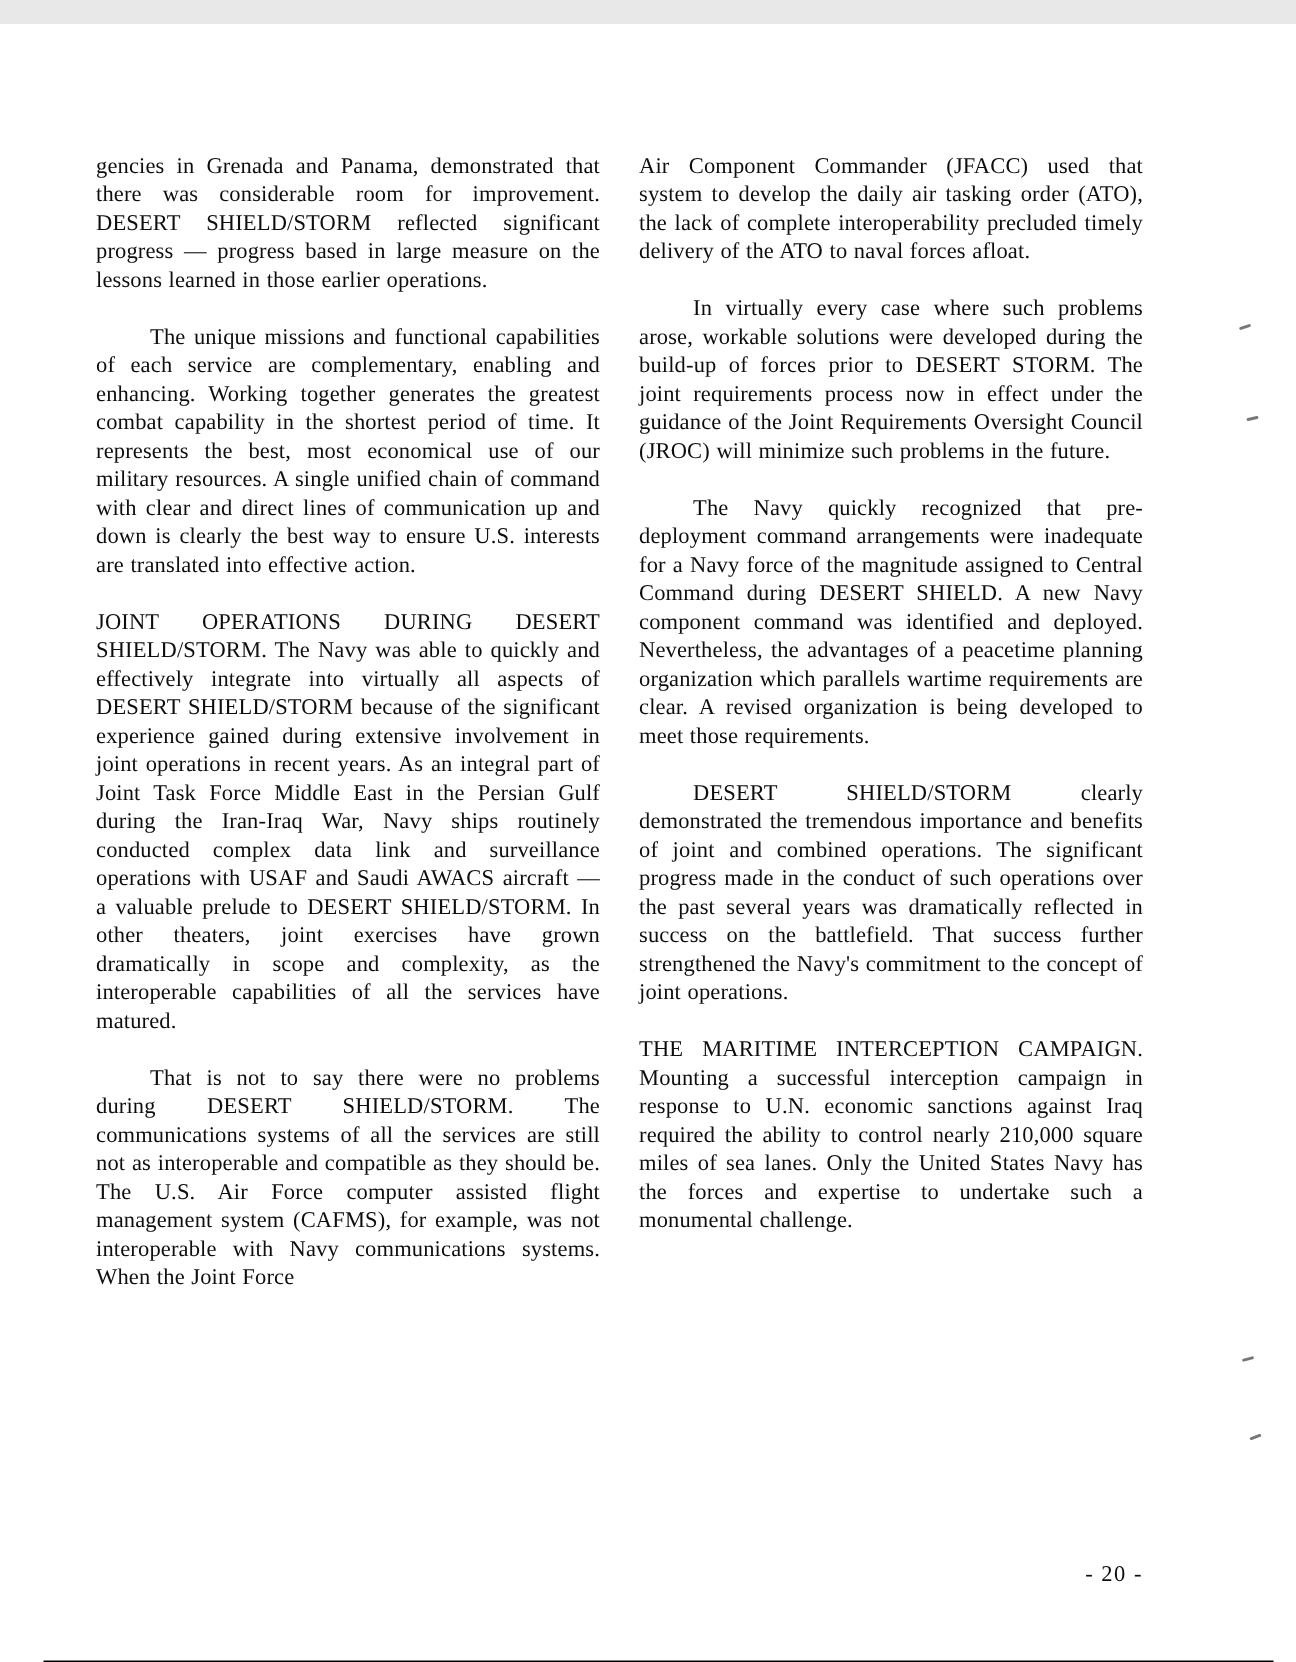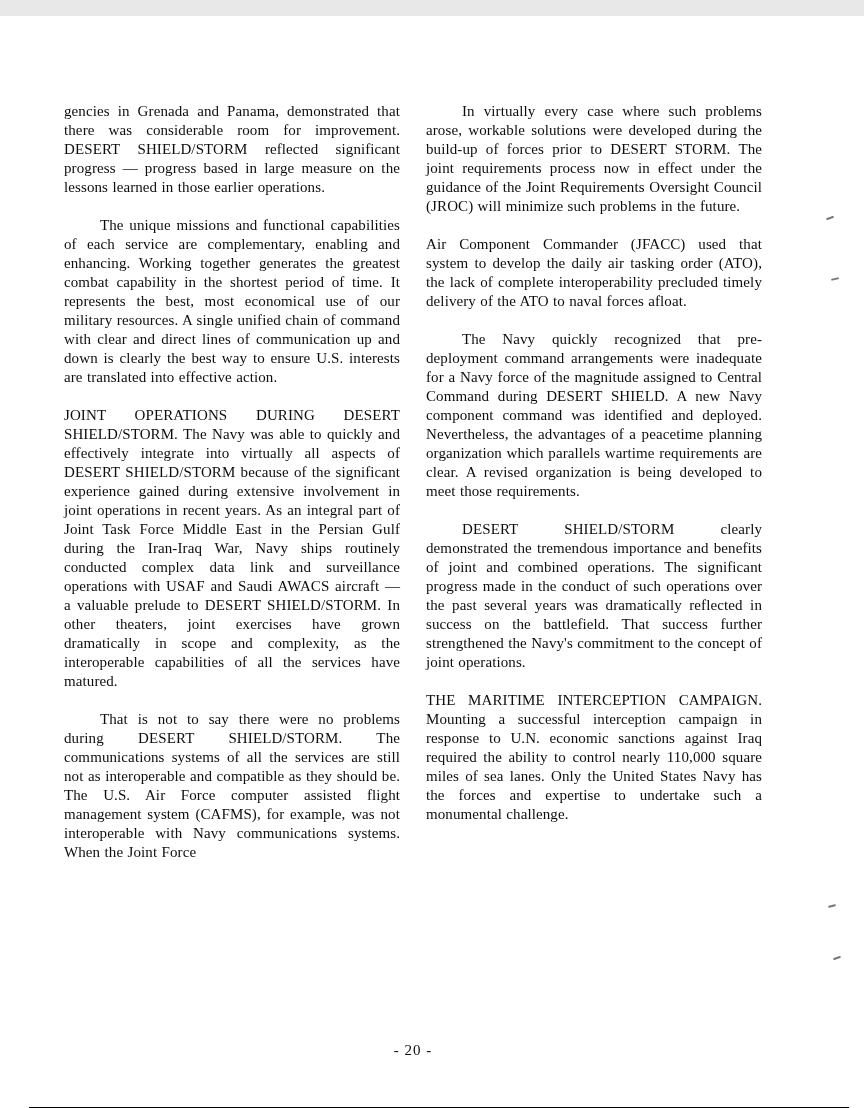--- a/index.html
+++ b/index.html
@@ -41,21 +41,21 @@
     text-indent: 0;
   }
   .run-in-heading {
     font-weight: normal;
   }
   .page-number {
     position: absolute;
     top: 1026px;
     left: 64px;
     width: 698px;
-    text-align: center;
+    text-align: right;
     font-size: 15px;
     letter-spacing: 1px;
   }
   .bottom-bar {
     position: absolute;
     left: 29px;
     top: 1091px;
     width: 820px;
     height: 7px;
     background: #000000;
@@ -98,35 +98,35 @@
       <p class="para no-indent">
         <span class="run-in-heading">JOINT OPERATIONS DURING DESERT SHIELD/STORM.</span>
         <span>The Navy was able to quickly and effectively integrate into virtually all aspects of DESERT SHIELD/STORM because of the significant experience gained during extensive involvement in joint operations in recent years.  As an integral part of Joint Task Force Middle East in the Persian Gulf during the Iran-Iraq War, Navy ships routinely conducted complex data link and surveillance operations with USAF and Saudi AWACS aircraft — a valuable prelude to DESERT SHIELD/STORM.  In other theaters, joint exercises have grown dramatically in scope and complexity, as the interoperable capabilities of all the services have matured.</span>
       </p>
       <p class="para">
         <span>That is not to say there were no problems during DESERT SHIELD/STORM.  The communications systems of all the services are still not as interoperable and compatible as they should be.  The U.S. Air Force computer assisted flight management system (CAFMS), for example, was not interoperable with Navy communications systems.  When the Joint Force</span>
       </p>
     </div>
 
     <div class="column">
+      <p class="para no-indent">
+        <span>Air Component Commander (JFACC) used that system to develop the daily air tasking order (ATO), the lack of complete interoperability precluded timely delivery of the ATO to naval forces afloat.</span>
+      </p>
       <p class="para">
         <span>In virtually every case where such problems arose, workable solutions were developed during the build-up of forces prior to DESERT STORM.  The joint requirements process now in effect under the guidance of the Joint Requirements Oversight Council (JROC) will minimize such problems in the future.</span>
-      </p>
-      <p class="para no-indent">
-        <span>Air Component Commander (JFACC) used that system to develop the daily air tasking order (ATO), the lack of complete interoperability precluded timely delivery of the ATO to naval forces afloat.</span>
       </p>
       <p class="para">
         <span>The Navy quickly recognized that pre-deployment command arrangements were inadequate for a Navy force of the magnitude assigned to Central Command during DESERT SHIELD.  A new Navy component command was identified and deployed.  Nevertheless, the advantages of a peacetime planning organization which parallels wartime requirements are clear.  A revised organization is being developed to meet those requirements.</span>
       </p>
       <p class="para">
         <span>DESERT SHIELD/STORM clearly demonstrated the tremendous importance and benefits of joint and combined operations.  The significant progress made in the conduct of such operations over the past several years was dramatically reflected in success on the battlefield.  That success further strengthened the Navy's commitment to the concept of joint operations.</span>
       </p>
       <p class="para no-indent">
         <span class="run-in-heading">THE MARITIME INTERCEPTION CAMPAIGN.</span>
-        <span>Mounting a successful interception campaign in response to U.N. economic sanctions against Iraq required the ability to control nearly 110,000 square miles of sea lanes. Only the United States Navy has the forces and expertise to undertake such a monumental challenge.</span>
+        <span>Mounting a successful interception campaign in response to U.N. economic sanctions against Iraq required the ability to control nearly 210,000 square miles of sea lanes. Only the United States Navy has the forces and expertise to undertake such a monumental challenge.</span>
       </p>
     </div>
 
   </div>
 
   <div class="page-number">- 20 -</div>
 
   <div class="bottom-bar"></div>
   <div class="bottom-bar-thin"></div>
 

